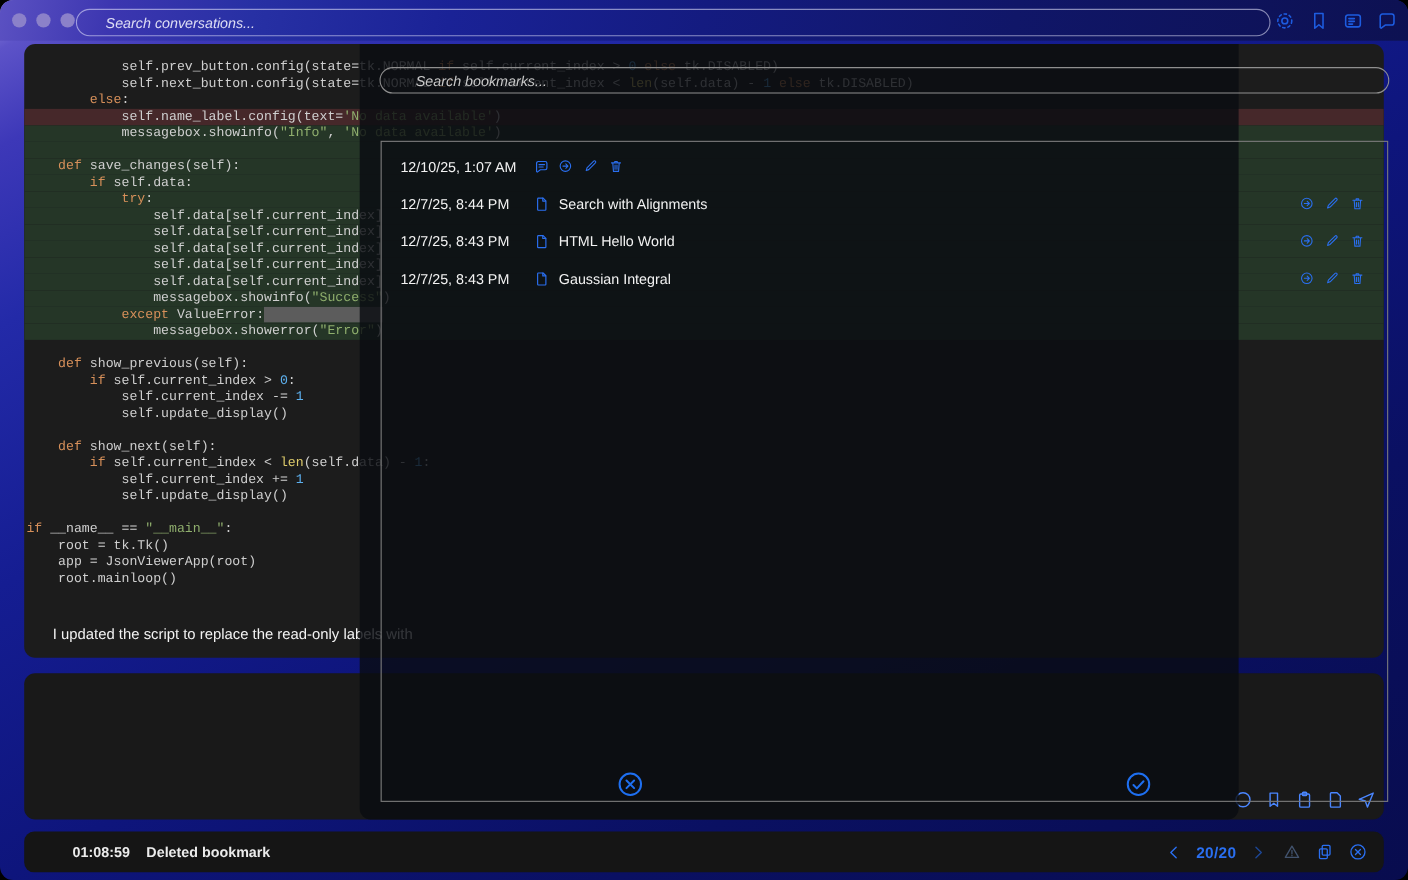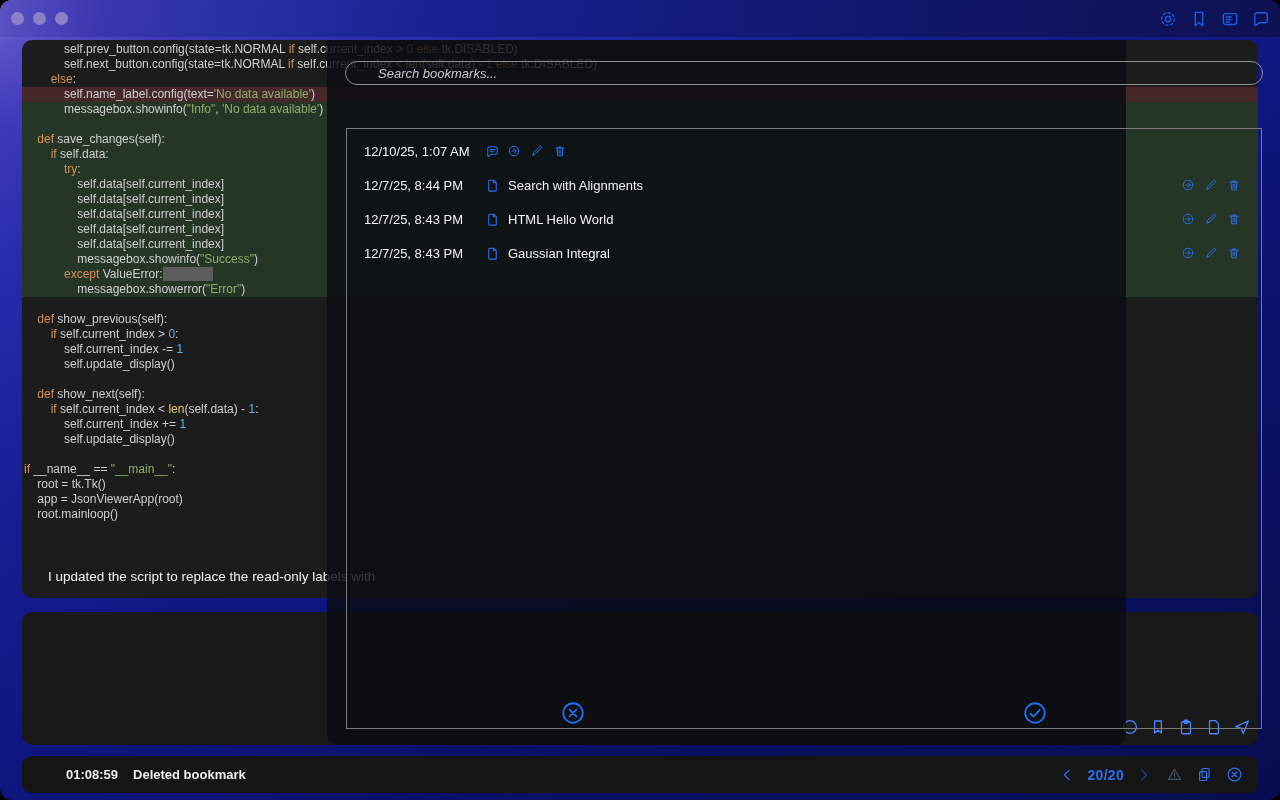--- a/index.html
+++ b/index.html
@@ -12,21 +12,21 @@
   .lights{position:absolute;left:11px;top:12px;display:flex;gap:9px;}
   .light{width:13px;height:13px;border-radius:50%;background:#8b81c9;}
   .tsearch{position:absolute;left:69px;top:8px;width:1086px;height:25px;box-sizing:border-box;
     border:1px solid rgba(235,235,255,.55);border-radius:13px;background:transparent;outline:none;
     color:#eef;font-style:italic;font-size:13px;padding:0 12px 0 26px;font-family:"Liberation Sans",sans-serif;}
   .tsearch::placeholder{color:#e6e6f8;opacity:.95;}
   .ticons{position:absolute;right:7px;top:7px;display:flex;gap:7px;}
   .ticon{width:24px;height:24px;display:flex;align-items:center;justify-content:center;color:#1d5ce0;cursor:pointer;}
   
   .codepane{position:absolute;left:22px;top:40px;width:1236px;height:558px;background:#1c1c1c;border-radius:10px;overflow:hidden;}
-  .code{font-family:Liberation Sans, sans-serif;font-size:12px;line-height:15px;padding-top:2px;white-space:pre;color:#cfcfcf;}
+  .code{font-family:Liberation Mono, monospace;font-size:12px;line-height:15px;padding-top:14px;white-space:pre;color:#cfcfcf;}
   .cl{height:15px;padding-left:2px;}
   .cl.del{background:#46282a;}
   .cl.add{background:#253627;}
   .tk-k{color:#d7905a;} .tk-s{color:#8fae6d;} .tk-n{color:#5db0ee;} .tk-f{color:#decb6b;}
   .tk-sel{background:#5c5c5c;}
   .prose{position:absolute;left:26px;top:527px;font-size:13.5px;color:#f2f2f2;line-height:19px;white-space:nowrap;}
   
   .composer{position:absolute;left:22px;top:612px;width:1236px;height:133px;background:#191919;border-radius:10px;}
   .cicons{position:absolute;right:6px;bottom:8px;display:flex;gap:8px;color:#4a86ff;}
   .cicon{width:20px;height:20px;display:flex;align-items:center;justify-content:center;}
@@ -259,20 +259,21 @@
         </div>
       </div>
   </div>
 
   <div class="titlebar">
     <div class="lights" id="lights">
         <div class="light"></div>
         <div class="light"></div>
         <div class="light"></div>
       </div>
+    <input class="tsearch" type="text" placeholder="Search conversations..." style="">
     <div class="ticons" id="title-icons">
         <div class="ticon">
           <svg width="20" height="20" viewBox="0 0 24 24" fill="none" stroke="currentColor" stroke-width="1.7" stroke-linecap="round" stroke-linejoin="round">
             <circle cx="12" cy="12" r="3.2"></circle>
             <circle cx="12" cy="12" r="7.6" stroke-dasharray="2.6 3.2"></circle>
           </svg>
         </div>
         <div class="ticon">
           <svg width="20" height="20" viewBox="0 0 24 24" fill="none" stroke="currentColor" stroke-width="1.7" stroke-linecap="round" stroke-linejoin="round">
             <path d="M7.5 4h9v16l-4.5-3.8L7.5 20z"></path>

